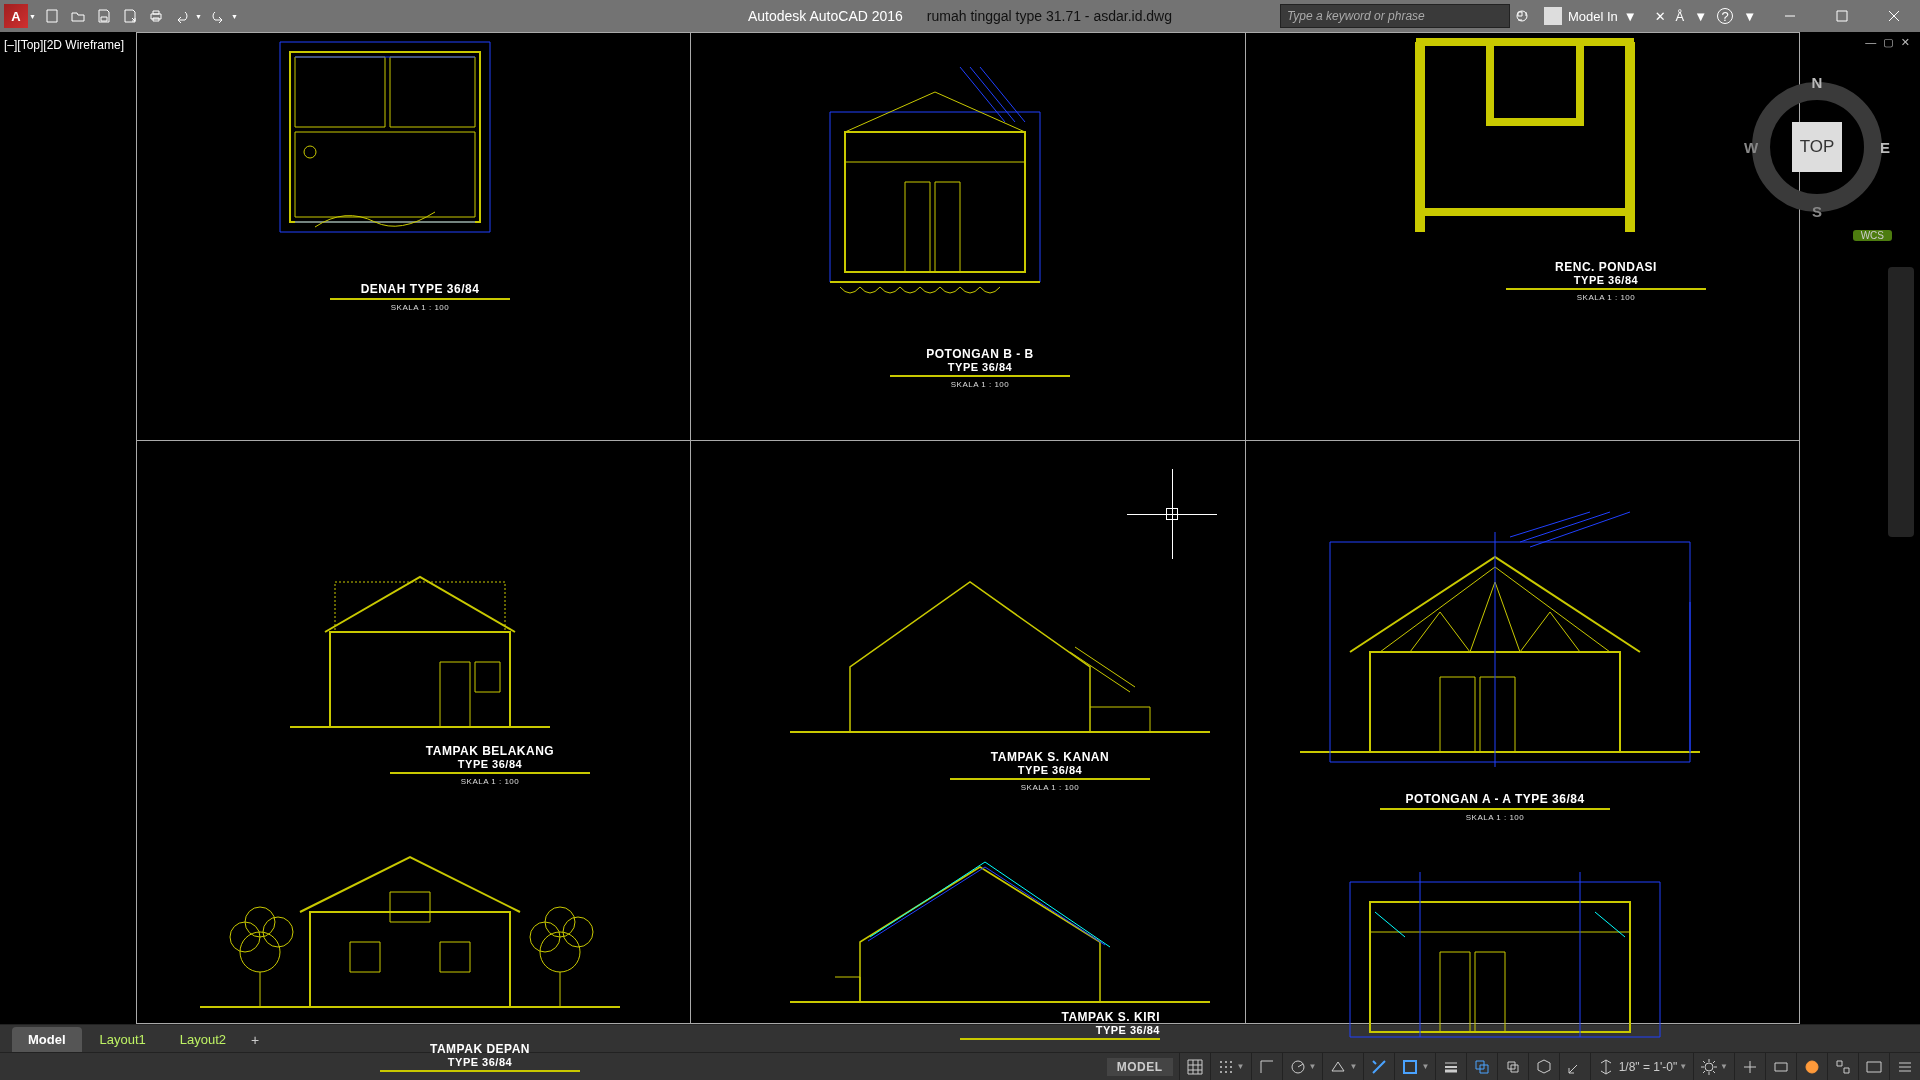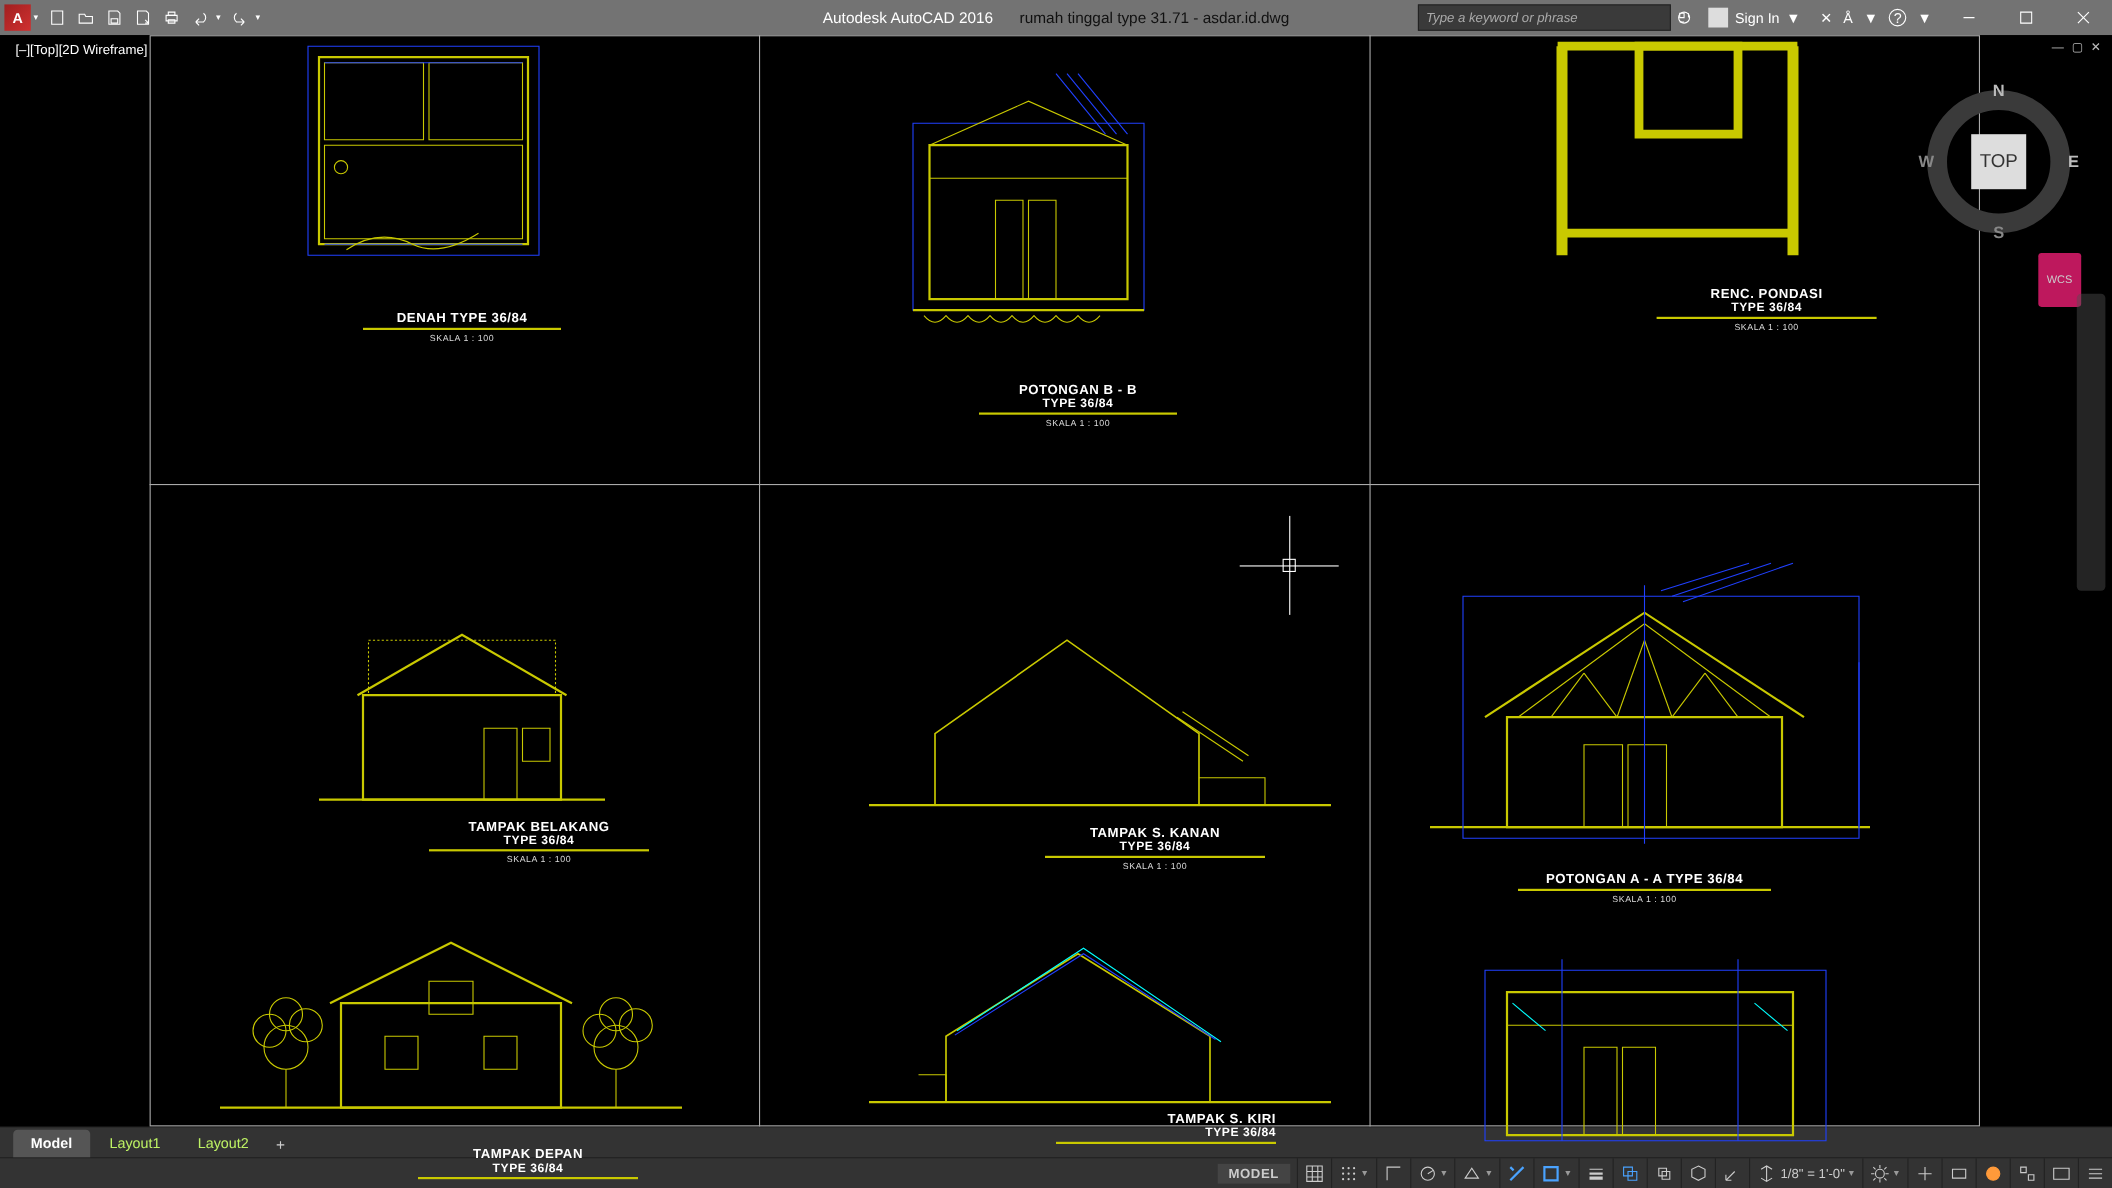--- a/index.html
+++ b/index.html
@@ -20,21 +20,21 @@
 .signin { display:flex; align-items:center; gap:6px; color:#fff; font-size:13px; padding:0 10px; }
 .signin .pic{width:18px;height:18px;background:#ddd;display:inline-block;}
 .tb-util { display:flex; align-items:center; gap:10px; padding:0 8px; color:#fff; font-size:13px;}
 .tb-util span{display:inline-flex;align-items:center;}
 .win-btns { display:flex; }
 .win-btn { width: 52px; height: 32px; display:flex; align-items:center; justify-content:center; color:#fff; }
 .win-btn svg{width:12px;height:12px;}
 
 
 .draw-area { position: relative; width: 100%; height: calc(1080px - 32px - 28px - 28px); background:#000; color:#fff; }
-.vp-label { position:absolute; top:6px; left:4px; font-size:12px; color:#fff;margin-left:10px; }
+.vp-label { position:absolute; top:6px; left:4px; font-size:12px; color:#fff; }
 
 
 .grid-h { position:absolute; left:136px; right:120px; top:408px; height:1px; background:#aaa; }
 .grid-v1 { position:absolute; top:0; bottom:0; left:690px; width:1px; background:#aaa; }
 .grid-v2 { position:absolute; top:0; bottom:0; left:1245px; width:1px; background:#aaa; }
 .grid-box { position:absolute; border:1px solid #aaa; top:0; bottom:0; left:136px; right:120px; pointer-events:none;}
 
 
 .crosshair { position:absolute; pointer-events:none; }
 .crosshair .cv{position:absolute;width:1px;height:90px;background:#fff;left:0;top:-45px;}
@@ -42,21 +42,21 @@
 .crosshair .cb{position:absolute;width:12px;height:12px;border:1px solid #fff;left:-6px;top:-6px;}
 
 
 .viewcube { position:absolute; right:28px; top:40px; width:150px;height:150px; display:flex;align-items:center;justify-content:center;}
 .vc-ring{position:absolute;width:130px;height:130px;border:18px solid #3a3a3a;border-radius:50%;}
 .vc-face{width:50px;height:50px;background:#ddd;display:flex;align-items:center;justify-content:center;font-size:17px;color:#333;z-index:1;}
 .vc-n{position:absolute;top:2px;color:#bbb;font-size:15px;font-weight:bold;}
 .vc-s{position:absolute;bottom:2px;color:#888;font-size:15px;font-weight:bold;}
 .vc-e{position:absolute;right:2px;color:#bbb;font-size:15px;font-weight:bold;}
 .vc-w{position:absolute;left:2px;color:#888;font-size:15px;font-weight:bold;}
-.wcs-badge{position:absolute;right:28px;top:198px;background:#be185d;color:#ccc;font-size:10px;padding:19px 8px;border-radius:3px;}
+.wcs-badge{position:absolute;right:28px;top:198px;background:#4d7c0f;color:#ccc;font-size:10px;padding:0 8px;border-radius:3px;}
 
 
 .navbar{position:absolute;right:6px;top:235px;width:26px;height:270px;background:rgba(80,80,80,.45);border-radius:4px;}
 
 
 .vp-ctl{position:absolute;top:4px;right:8px;color:#bbb;font-size:11px;letter-spacing:2px;}
 
 
 .caption{position:absolute;color:#fff;text-align:center;}
 .caption .t1{font-size:12px;font-weight:bold;letter-spacing:.5px;}
@@ -150,21 +150,21 @@
       <span>Type a keyword or phrase</span>
     </div>
     <span class="tb-btn">
         <svg viewBox="0 0 16 16">
           <path d="M4 4h4v4H4zM12 4h0v4M4 12h4v0M12 12" stroke="#fff" fill="none"></path>
           <circle cx="8" cy="8" r="5" stroke="#fff" fill="none"></circle>
         </svg>
       </span>
     <div class="signin">
       <span class="pic"></span>
-      <span>Sign In</span>
+      <span>Model In</span>
       <span class="caret">▼</span>
     </div>
     <div class="tb-util">
       <span>✕</span>
       <span>Å</span>
         <span class="caret">▼</span>
       <span style="border:1px solid #fff;border-radius:50%;width:16px;height:16px;justify-content:center;">?</span>
         <span class="caret">▼</span>
     </div>
     <div class="win-btns">

